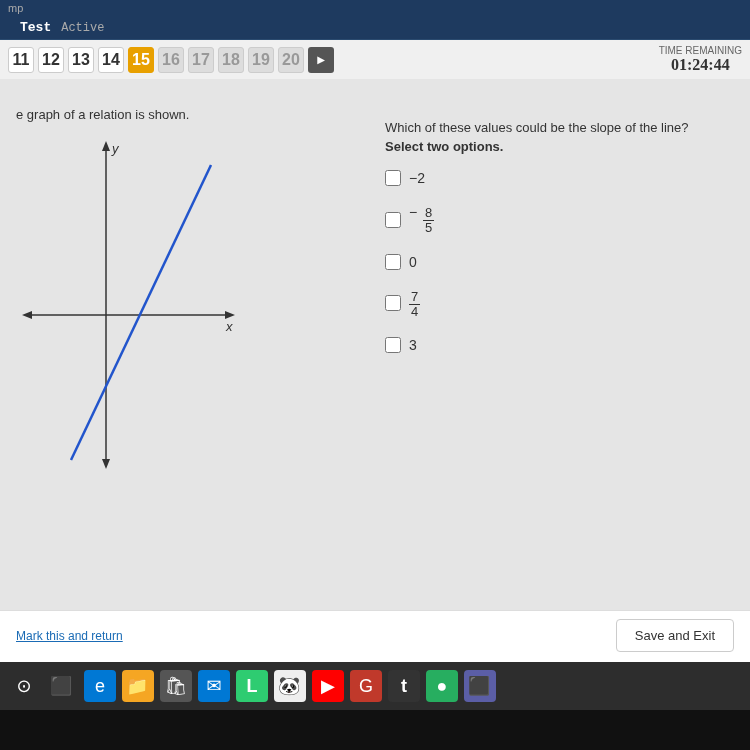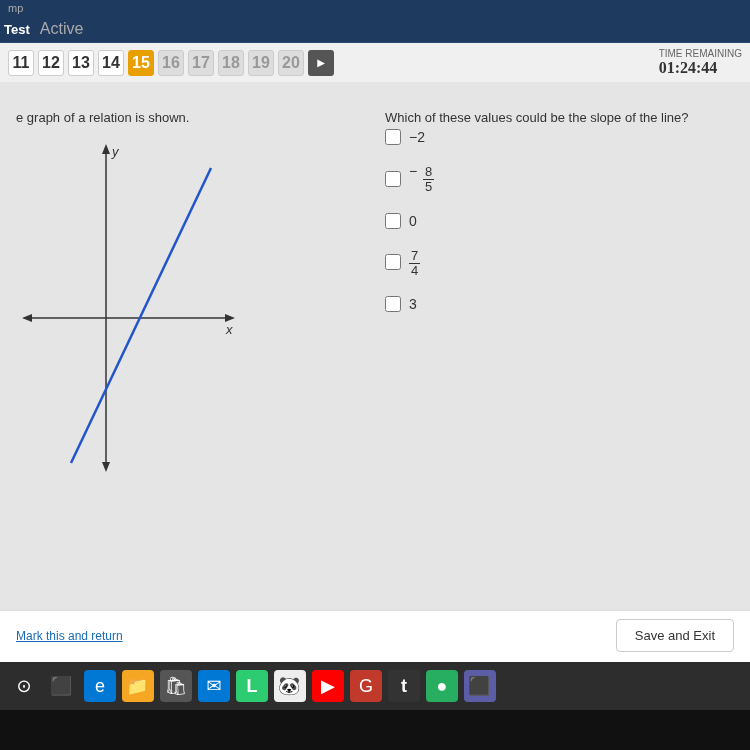--- a/index.html
+++ b/index.html
@@ -22,32 +22,33 @@
       display: flex;
       align-items: center;
     }
     .top-bar span { color: #aaa; }
 
     
     .nav-bar {
       background: #1e3a5f;
       display: flex;
       align-items: center;
-      padding: 4px 4px;
+      padding: 4px 20px;
       border-bottom: 1px solid #2a4a6f;
+      font-family: Liberation Mono, monospace;
     }
     .nav-bar .test-label {
       color: white;
       font-weight: bold;
       font-size: 13px;
       margin-right: 10px;
     }
     .nav-bar .active-label {
       color: #aaa;
-      font-size: 16px;
+      font-size: 12px;
     }
 
     
     .questions-bar {
       background: #f0f0f0;
       display: flex;
       align-items: center;
       padding: 5px 8px;
       gap: 4px;
     }
@@ -82,21 +83,21 @@
       border-radius: 3px;
       display: flex;
       align-items: center;
       justify-content: center;
       color: white;
       cursor: pointer;
       font-size: 10px;
     }
     .time-remaining {
       margin-left: auto;
-      text-align: left;
+      text-align: center;
     }
     .time-remaining .label {
       font-size: 10px;
       color: #666;
     }
     .time-remaining .time {
       font-size: 16px;
       font-weight: bold;
       color: #333;
       font-family: Liberation Serif, serif;
@@ -131,20 +132,21 @@
       position: relative;
       margin-top: 5px;
     }
 
     
     .right-panel {
       flex: 1;
       padding-left: 20px;
       display: flex;
       flex-direction: column;
+      margin-top: 13px;
     }
     .right-question {
       font-size: 13px;
       color: #333;
       margin-bottom: 4px;
     }
     .select-two {
       font-size: 13px;
       font-weight: bold;
       color: #333;
@@ -311,20 +313,21 @@
         <text x="96" y="18" font-size="13" fill="#333" font-style="italic">y</text>
         <text x="210" y="196" font-size="13" fill="#333" font-style="italic">x</text>
 
         <line x1="55" y1="325" x2="195" y2="30" stroke="#2255cc" stroke-width="2.5"></line>
       </svg>
     </div>
   </div>
 
   <div class="right-panel">
     <div class="right-question">Which of these values could be the slope of the line?</div>
+    <div class="select-two">Select two options.</div>
 
     <div class="option-row">
       <input type="checkbox" id="opt1" style="">
       <label class="option-label" for="opt1">−2</label>
     </div>
 
     <div class="option-row">
       <input type="checkbox" id="opt2" style="">
       <label class="option-label" for="opt2">
         <span class="neg-sign">−</span>

